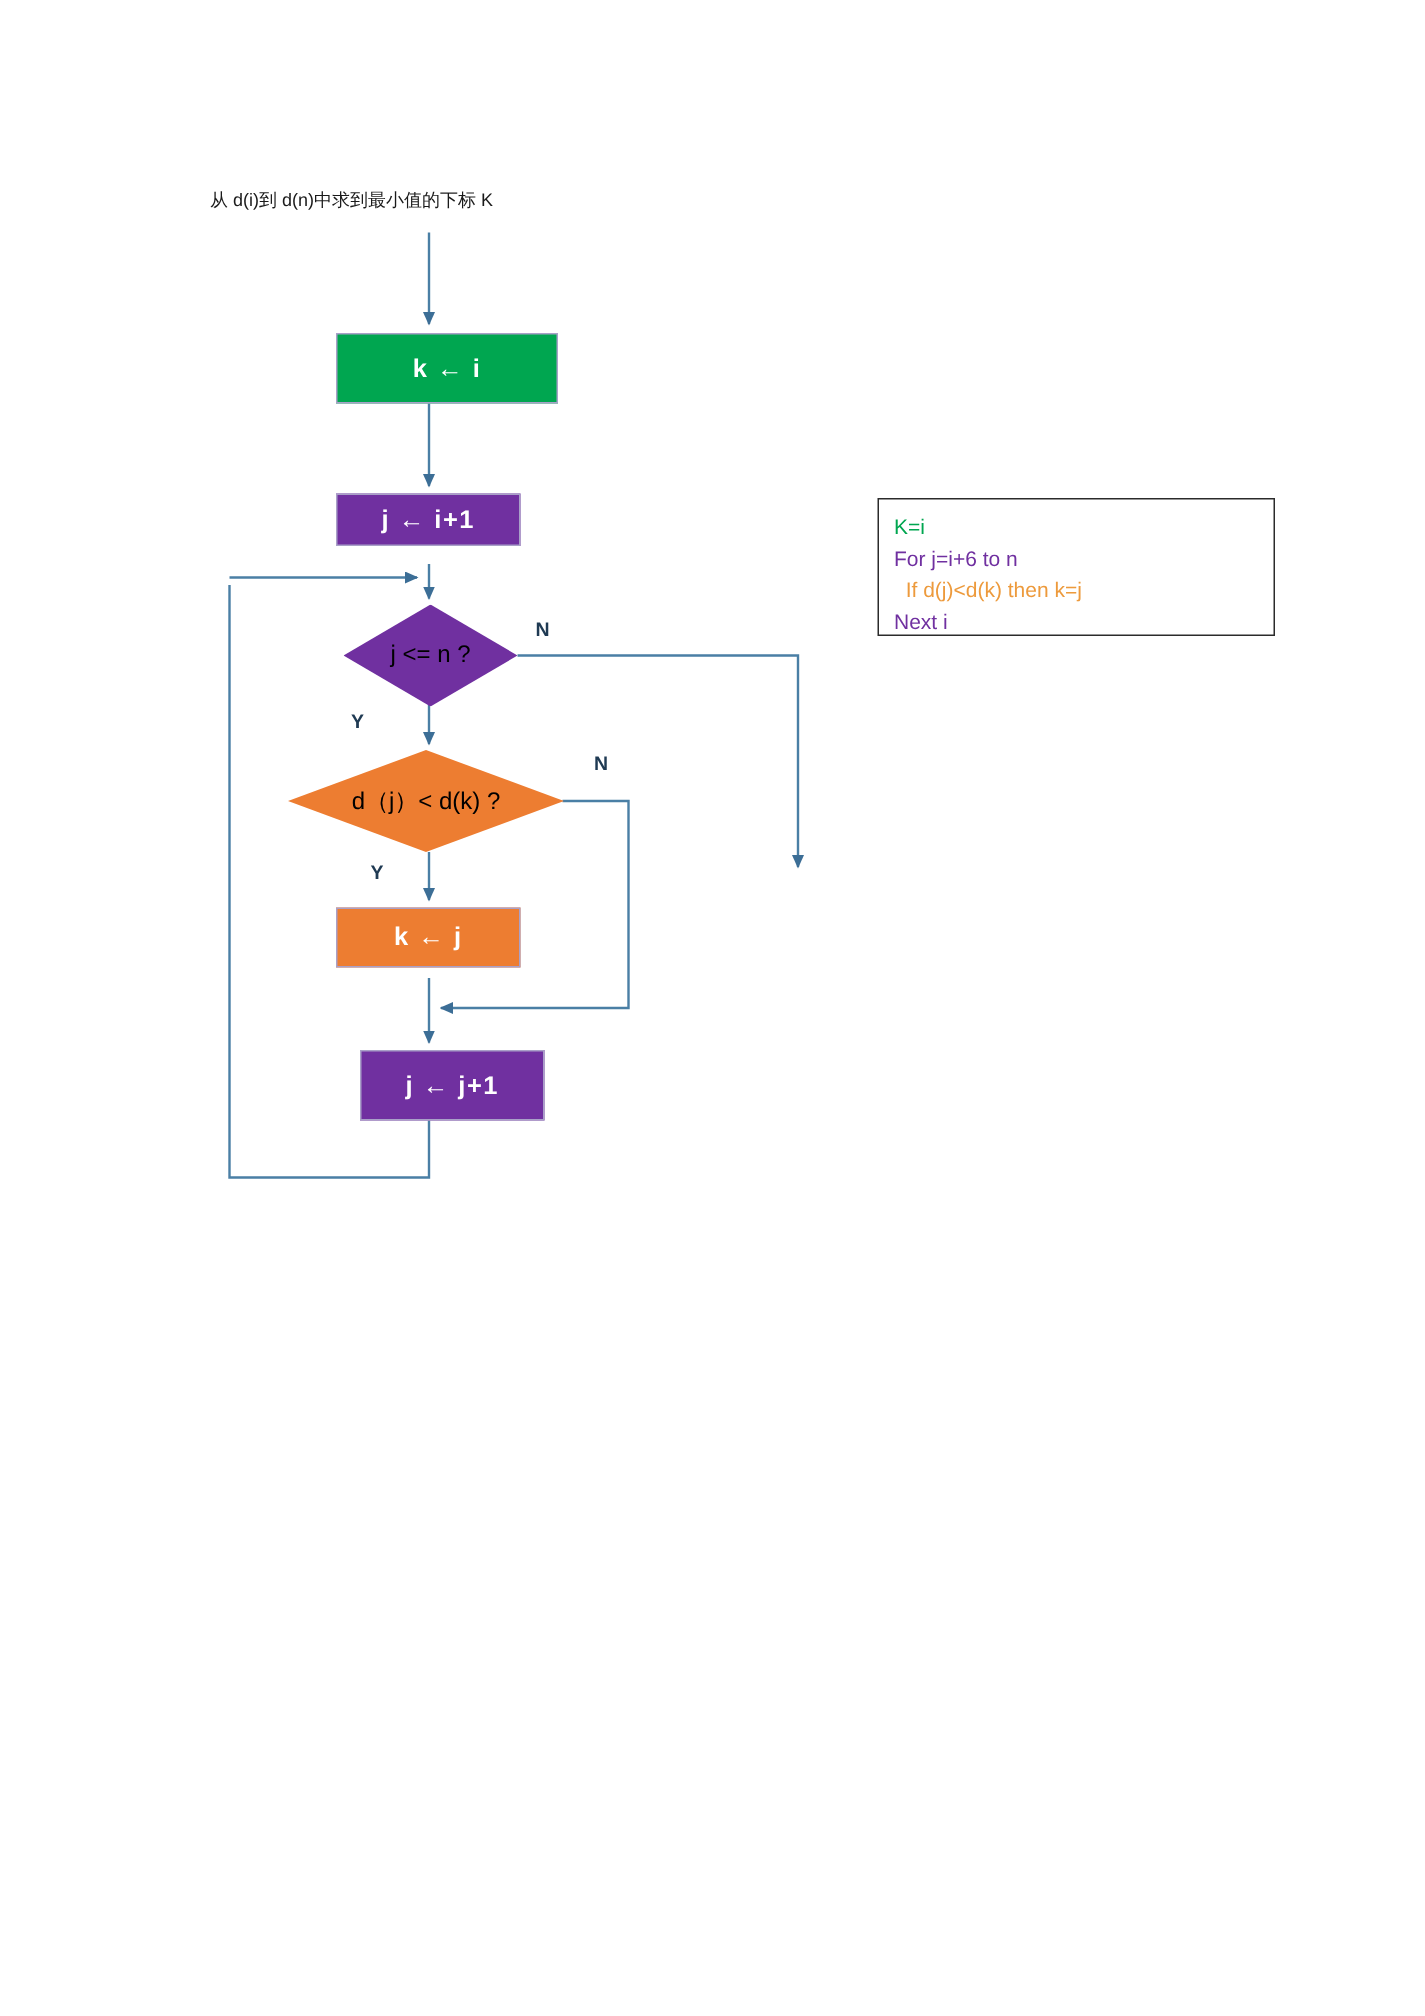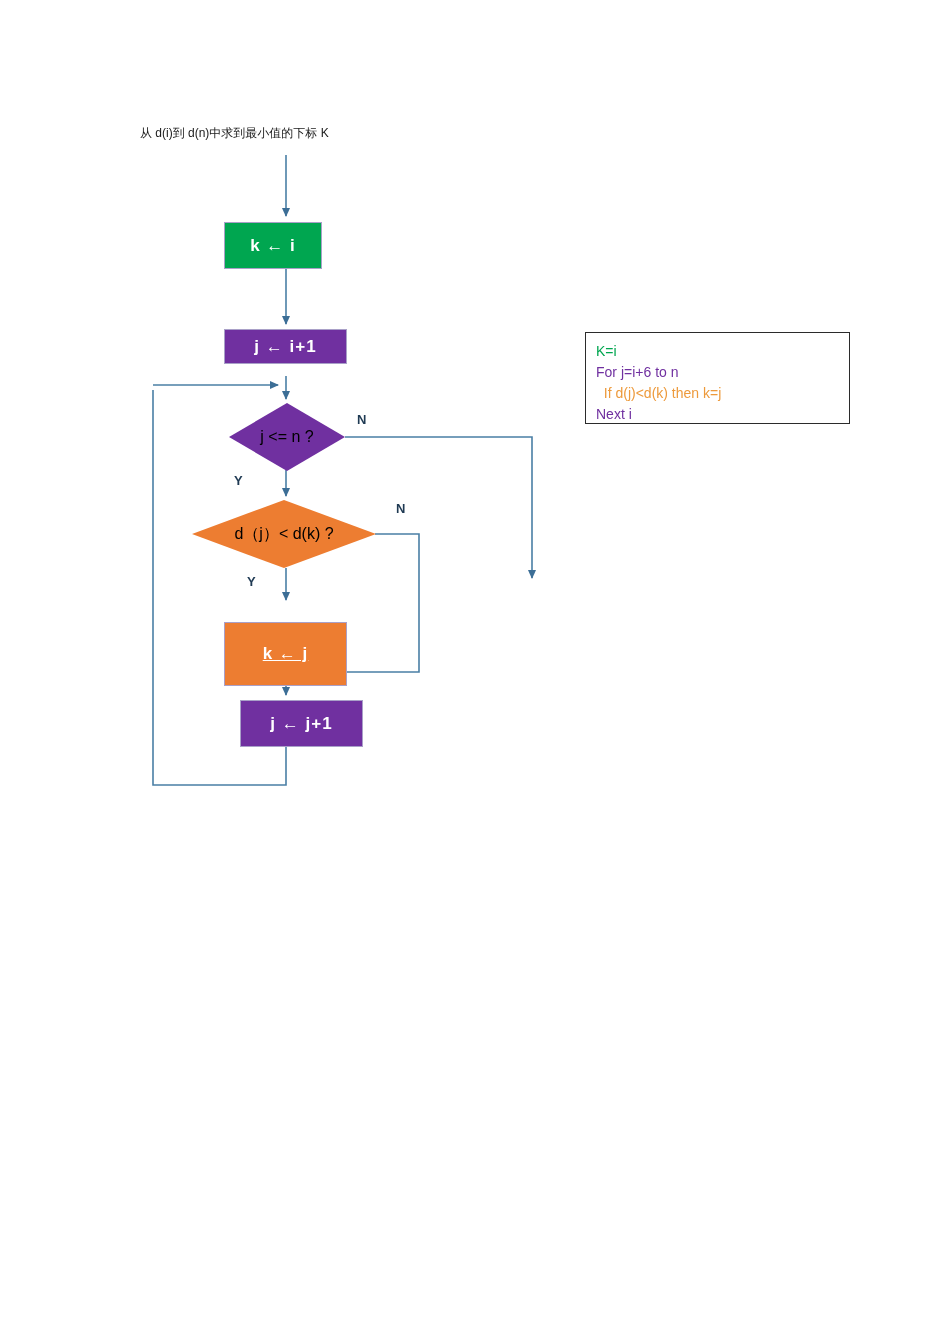--- a/index.html
+++ b/index.html
@@ -122,39 +122,39 @@
       <line x1="286" y1="568" x2="286" y2="600" marker-end="url(#arrowhead)"></line>
 
       <path d="M375,534 L419,534 L419,672 L294,672" marker-end="url(#arrowhead)"></path>
 
       <line x1="286" y1="652" x2="286" y2="695" marker-end="url(#arrowhead)"></line>
 
       <path d="M286,747 L286,785 L153,785 L153,390"></path>
     </g>
   </svg>
 
-  <div class="abs node rect green" style="left:224px; top:222px; width:98px; height:47px;">
+  <div class="abs node rect green" style="left:224px; top:222px; width:148px; height:47px;">
     <span>k ←  i</span>
   </div>
 
   <div class="abs node rect purple" style="left:224px; top:329px; width:123px; height:35px;">
     <span>j ←  i+1</span>
   </div>
 
   <div class="abs diamond purple diamond-wrap" style="left:229px; top:403px; width:116px; height:68px;"></div>
   <div class="abs diamond-wrap" style="left:229px; top:403px; width:116px; height:68px;">
     <span class="dtext">j &lt;= n ?</span>
   </div>
 
   <div class="abs diamond orange diamond-wrap" style="left:192px; top:500px; width:184px; height:68px;"></div>
   <div class="abs diamond-wrap" style="left:192px; top:500px; width:184px; height:68px;">
     <span class="dtext">d（j）&lt;  d(k) ?</span>
   </div>
 
-  <div class="abs node rect orange" style="left:224px; top:622px; width:123px; height:64px;text-decoration:underline;">
+  <div class="abs node rect orange" style="left:224px; top:605px; width:123px; height:40px;">
     <span>k ←  j</span>
   </div>
 
   <div class="abs node rect purple" style="left:240px; top:700px; width:123px; height:47px;">
     <span>j ←  j+1</span>
   </div>
 
   <div class="abs blabel" style="left:234px; top:473px;">Y</div>
 
   <div class="abs blabel" style="left:357px; top:412px;">N</div>

